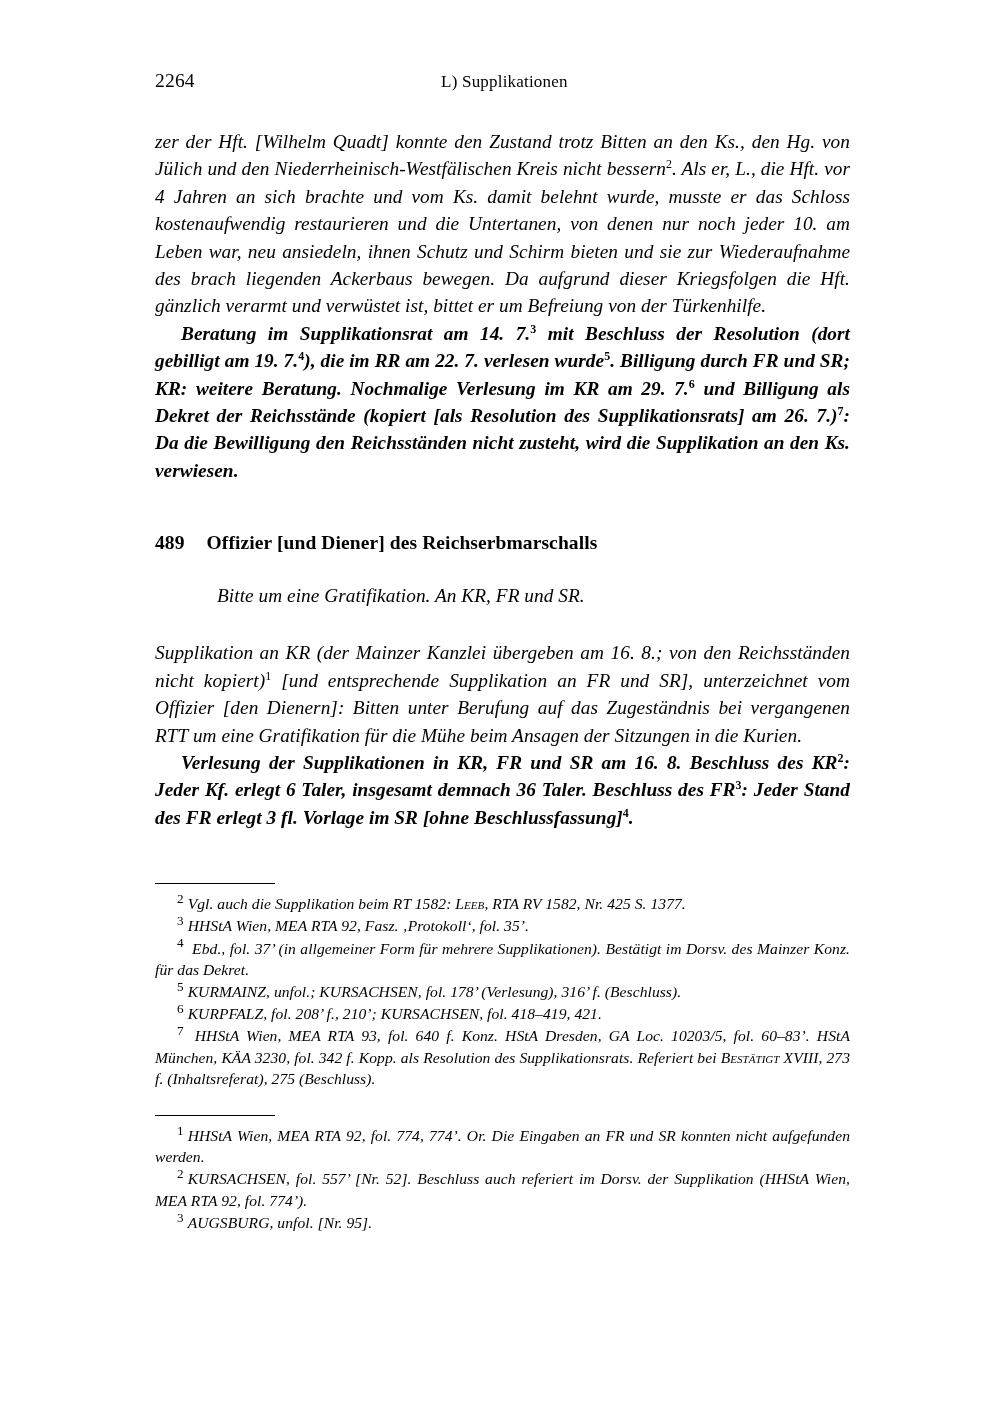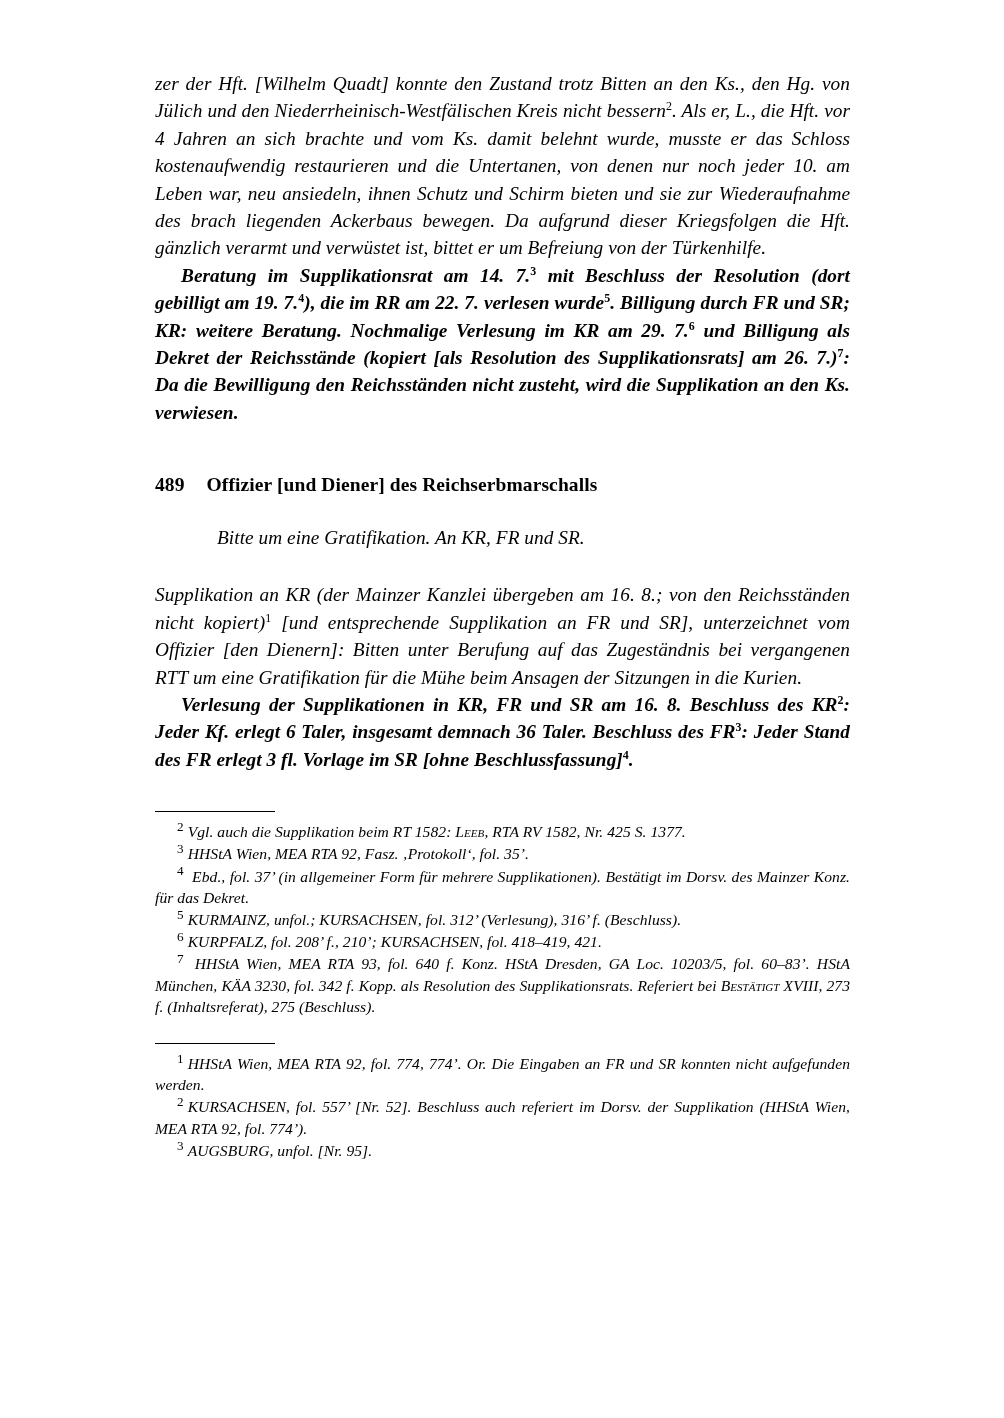--- a/index.html
+++ b/index.html
@@ -76,21 +76,21 @@
   .subhead {
     margin-top: 28px;
     margin-bottom: 30px;
     font-size: 19.3px;
     font-style: italic;
     text-align: left;
     padding-left: 62px;
   }
   
   .fn-section {
-    margin-top: 38px;
+    margin-top: 52px;
   }
   .fn-rule {
     width: 120px;
     height: 1px;
     background: #000;
     margin-bottom: 9px;
   }
   .fn {
     font-size: 15.6px;
     line-height: 1.36;
@@ -111,20 +111,24 @@
     font-style: italic;
   }
   .fn2-section { margin-top: 26px; }
 </style>
 </head>
 <body>
 
 <div class="page">
   <div class="content">
 
+    <div class="runhead">
+      <span class="folio">2264</span>
+      <span class="runtitle">L) Supplikationen</span>
+    </div>
 
     <p><span>zer der Hft. [Wilhelm Quadt] konnte den Zustand trotz Bitten an den Ks., den Hg. von Jülich und den Niederrheinisch-Westfälischen Kreis nicht bessern</span><sup>2</sup><span>. Als er, L., die Hft. vor 4 Jahren an sich brachte und vom Ks. damit belehnt wurde, musste er das Schloss kostenaufwendig restaurieren und die Untertanen, von denen nur noch jeder 10. am Leben war, neu ansiedeln, ihnen Schutz und Schirm bieten und sie zur Wiederaufnahme des brach liegenden Ackerbaus bewegen. Da aufgrund dieser Kriegsfolgen die Hft. gänzlich verarmt und verwüstet ist, bittet er um Befreiung von der Türkenhilfe.</span></p>
 
     <p class="indent"><span>Beratung im Supplikationsrat am 14. 7.</span><sup>3</sup><span> mit Beschluss der Resolution (dort gebilligt am 19. 7.</span><sup>4</sup><span>), die im RR am 22. 7. verlesen wurde</span><sup>5</sup><span>. Billigung durch FR und SR; KR: weitere Beratung. Nochmalige Verlesung im KR am 29. 7.</span><sup>6</sup><span> und Billigung als Dekret der Reichsstände (kopiert [als Resolution des Supplikationsrats] am 26. 7.)</span><sup>7</sup><span>: Da die Bewilligung den Reichsständen nicht zusteht, wird die Supplikation an den Ks. verwiesen.</span></p>
 
     <div class="section-head">
       <span>489</span>
       <span>Offizier [und Diener] des Reichserbmarschalls</span>
     </div>
 
@@ -136,21 +140,21 @@
 
     <div class="fn-section">
       <div class="fn-rule"></div>
 
       <p class="fn"><span class="first-indent"></span><span class="num">2</span><span>Vgl. auch die Supplikation beim RT 1582: </span><span class="sc">Leeb</span><span>, RTA RV 1582, Nr. 425 S. 1377.</span></p>
 
       <p class="fn"><span class="first-indent"></span><span class="num">3</span><span>HHStA Wien, MEA RTA 92, Fasz. ‚Protokoll‘, fol. 35’.</span></p>
 
       <p class="fn"><span class="first-indent"></span><span class="num">4</span><span> Ebd., fol. 37’ (in allgemeiner Form für mehrere Supplikationen). Bestätigt im Dorsv. des Mainzer Konz. für das Dekret.</span></p>
 
-      <p class="fn"><span class="first-indent"></span><span class="num">5</span><span>KURMAINZ, unfol.; KURSACHSEN, fol. 312’ (Verlesung), 316’ f. (Beschluss).</span></p>
+      <p class="fn"><span class="first-indent"></span><span class="num">5</span><span>KURMAINZ, unfol.; KURSACHSEN, fol. 178’ (Verlesung), 316’ f. (Beschluss).</span></p>
 
       <p class="fn"><span class="first-indent"></span><span class="num">6</span><span>KURPFALZ, fol. 208’ f., 210’; KURSACHSEN, fol. 418–419, 421.</span></p>
 
       <p class="fn"><span class="first-indent"></span><span class="num">7</span><span> HHStA Wien, MEA RTA 93, fol. 640 f. Konz. HStA Dresden, GA Loc. 10203/5, fol. 60–83’. HStA München, KÄA 3230, fol. 342 f. Kopp. als Resolution des Supplikationsrats. Referiert bei </span><span class="sc">Bestätigt</span><span> XVIII, 273 f. (Inhaltsreferat), 275 (Beschluss).</span></p>
     </div>
 
     <div class="fn-section fn2-section">
       <div class="fn-rule"></div>
 
       <p class="fn"><span class="first-indent"></span><span class="num">1</span><span>HHStA Wien, MEA RTA 92, fol. 774, 774’. Or. Die Eingaben an FR und SR konnten nicht aufgefunden werden.</span></p>

